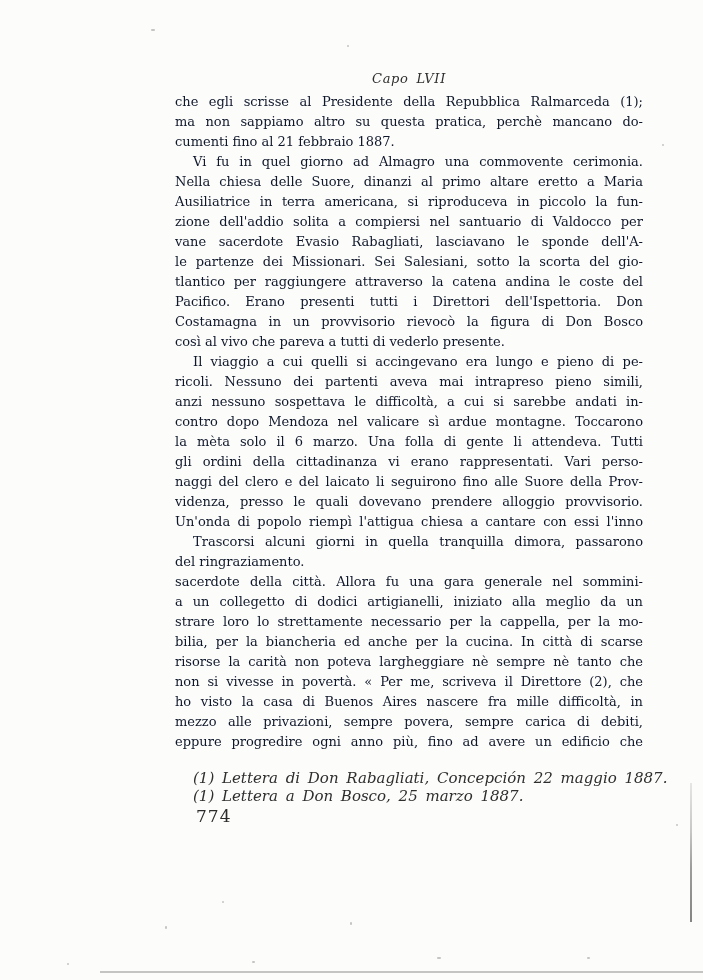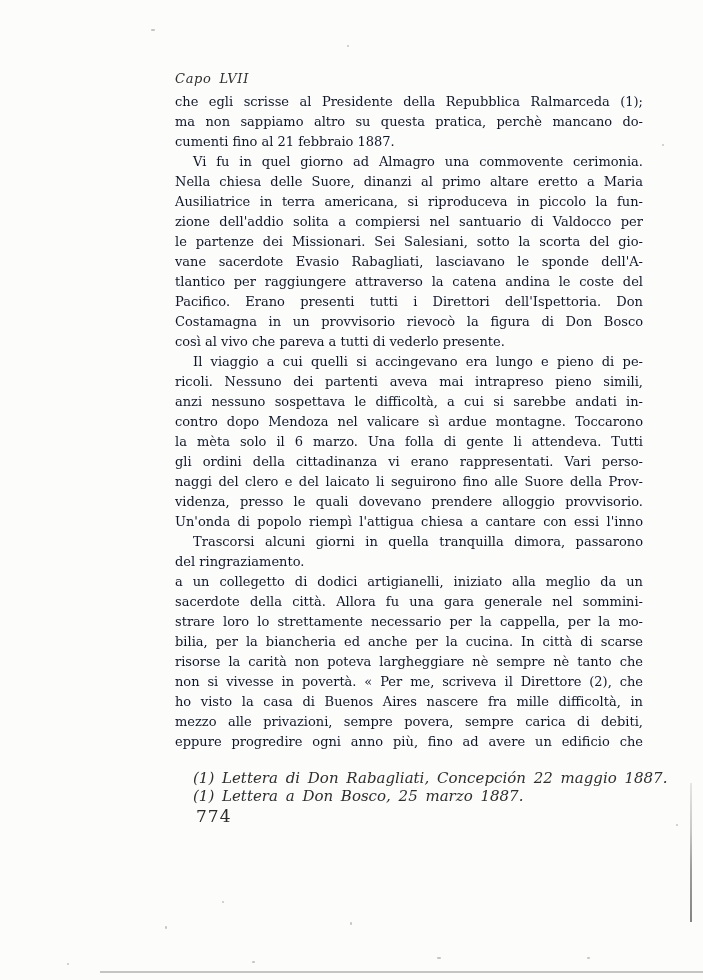--- a/index.html
+++ b/index.html
@@ -5,21 +5,21 @@
   html,body{margin:0;padding:0}
   body{
     width:703px;height:980px;position:relative;overflow:hidden;
     background:#fcfcfb;
     font-family:"DejaVu Serif", serif;
     color:#2a2a2a;
   }
   .page{position:absolute;inset:0}
   .chapter-header{
     position:absolute;top:71px;left:175px;width:468px;
-    font-style:italic;font-size:13px;
+    text-align:center;font-style:italic;font-size:13px;
     letter-spacing:0.7px;color:#2f2f2f;word-spacing:3px;
   }
   .body-text{
     position:absolute;top:92px;left:175px;width:468px;
     font-size:13px;line-height:20px;color:#0f172a;
   }
   .line{
     text-align:justify;text-align-last:justify;
     white-space:nowrap;height:20px;
   }
@@ -54,39 +54,39 @@
   <div class="chapter-header">Capo LVII</div>
 
   <div class="body-text">
       <div class="line">che egli scrisse al Presidente della Repubblica Ralmarceda (1);</div>
       <div class="line">ma non sappiamo altro su questa pratica, perchè mancano do-</div>
       <div class="line par-last">cumenti fino al 21 febbraio 1887.</div>
       <div class="line indent">Vi fu in quel giorno ad Almagro una commovente cerimonia.</div>
       <div class="line">Nella chiesa delle Suore, dinanzi al primo altare eretto a Maria</div>
       <div class="line">Ausiliatrice in terra americana, si riproduceva in piccolo la fun-</div>
       <div class="line">zione dell'addio solita a compiersi nel santuario di Valdocco per</div>
+      <div class="line">vane sacerdote Evasio Rabagliati, lasciavano le sponde dell'A-</div>
       <div class="line">le partenze dei Missionari. Sei Salesiani, sotto la scorta del gio-</div>
-      <div class="line">vane sacerdote Evasio Rabagliati, lasciavano le sponde dell'A-</div>
       <div class="line">tlantico per raggiungere attraverso la catena andina le coste del</div>
       <div class="line">Pacifico. Erano presenti tutti i Direttori dell'Ispettoria. Don</div>
       <div class="line">Costamagna in un provvisorio rievocò la figura di Don Bosco</div>
       <div class="line par-last">così al vivo che pareva a tutti di vederlo presente.</div>
       <div class="line indent">Il viaggio a cui quelli si accingevano era lungo e pieno di pe-</div>
       <div class="line">ricoli. Nessuno dei partenti aveva mai intrapreso pieno simili,</div>
       <div class="line">anzi nessuno sospettava le difficoltà, a cui si sarebbe andati in-</div>
       <div class="line">contro dopo Mendoza nel valicare sì ardue montagne. Toccarono</div>
       <div class="line">la mèta solo il 6 marzo. Una folla di gente li attendeva. Tutti</div>
       <div class="line">gli ordini della cittadinanza vi erano rappresentati. Vari perso-</div>
       <div class="line">naggi del clero e del laicato li seguirono fino alle Suore della Prov-</div>
       <div class="line">videnza, presso le quali dovevano prendere alloggio provvisorio.</div>
       <div class="line">Un'onda di popolo riempì l'attigua chiesa a cantare con essi l'inno</div>
       <div class="line indent">Trascorsi alcuni giorni in quella tranquilla dimora, passarono</div>
       <div class="line par-last">del ringraziamento.</div>
+      <div class="line">sacerdote della città. Allora fu una gara generale nel sommini-</div>
       <div class="line">a un collegetto di dodici artigianelli, iniziato alla meglio da un</div>
-      <div class="line">sacerdote della città. Allora fu una gara generale nel sommini-</div>
       <div class="line">strare loro lo strettamente necessario per la cappella, per la mo-</div>
       <div class="line">bilia, per la biancheria ed anche per la cucina. In città di scarse</div>
       <div class="line">risorse la carità non poteva largheggiare nè sempre nè tanto che</div>
       <div class="line">non si vivesse in povertà. « Per me, scriveva il Direttore (2), che</div>
       <div class="line">ho visto la casa di Buenos Aires nascere fra mille difficoltà, in</div>
       <div class="line">mezzo alle privazioni, sempre povera, sempre carica di debiti,</div>
       <div class="line">eppure progredire ogni anno più, fino ad avere un edificio che</div>
     </div>
 
   <div class="footnotes">

